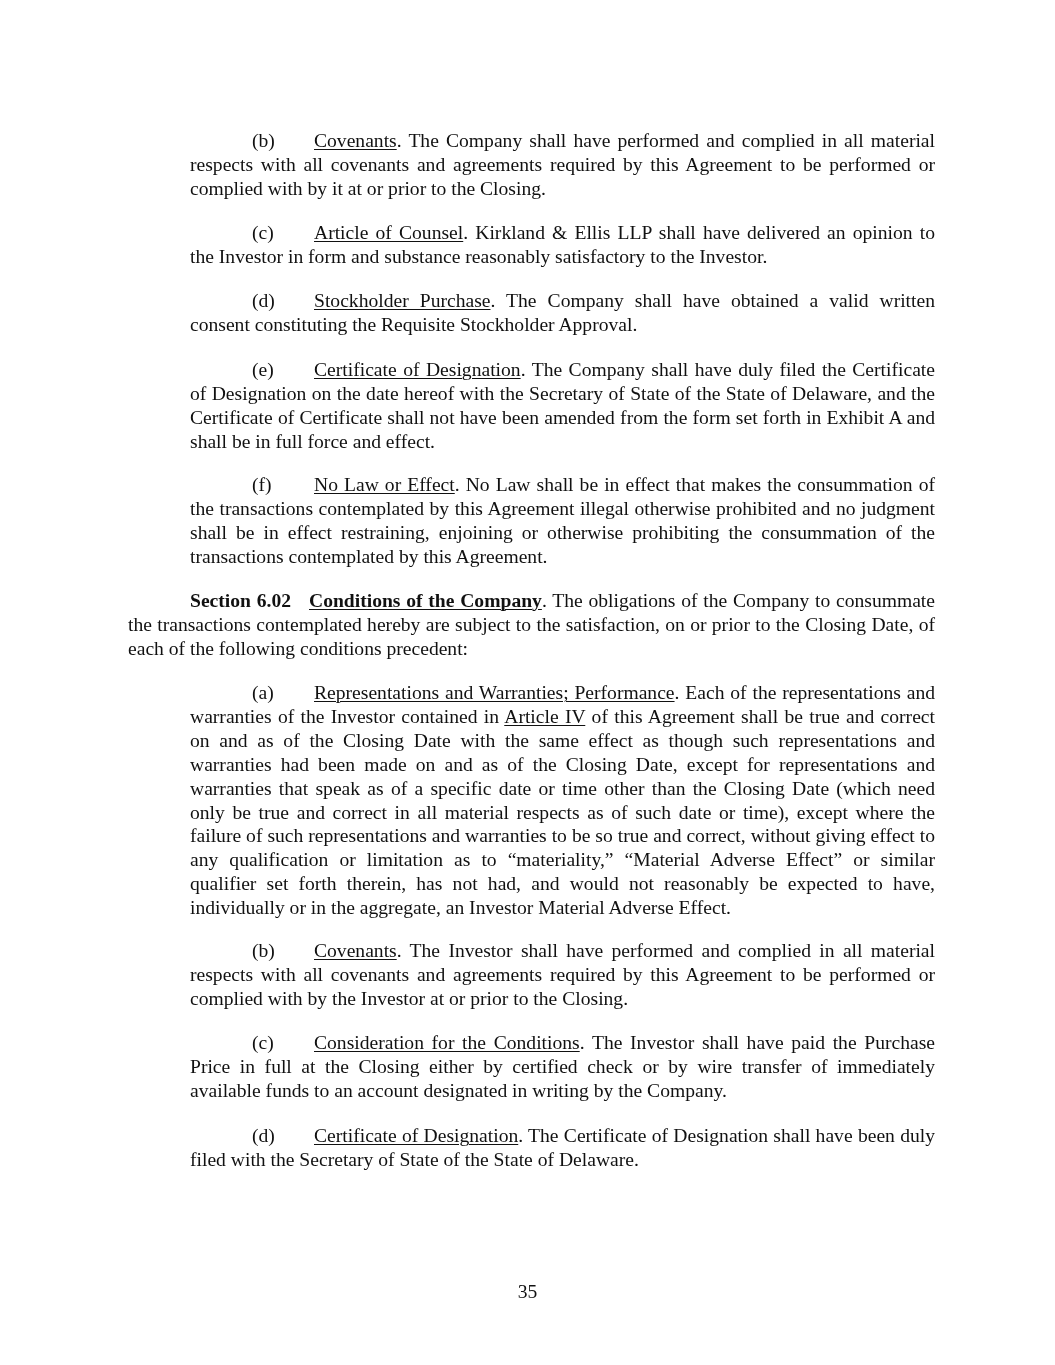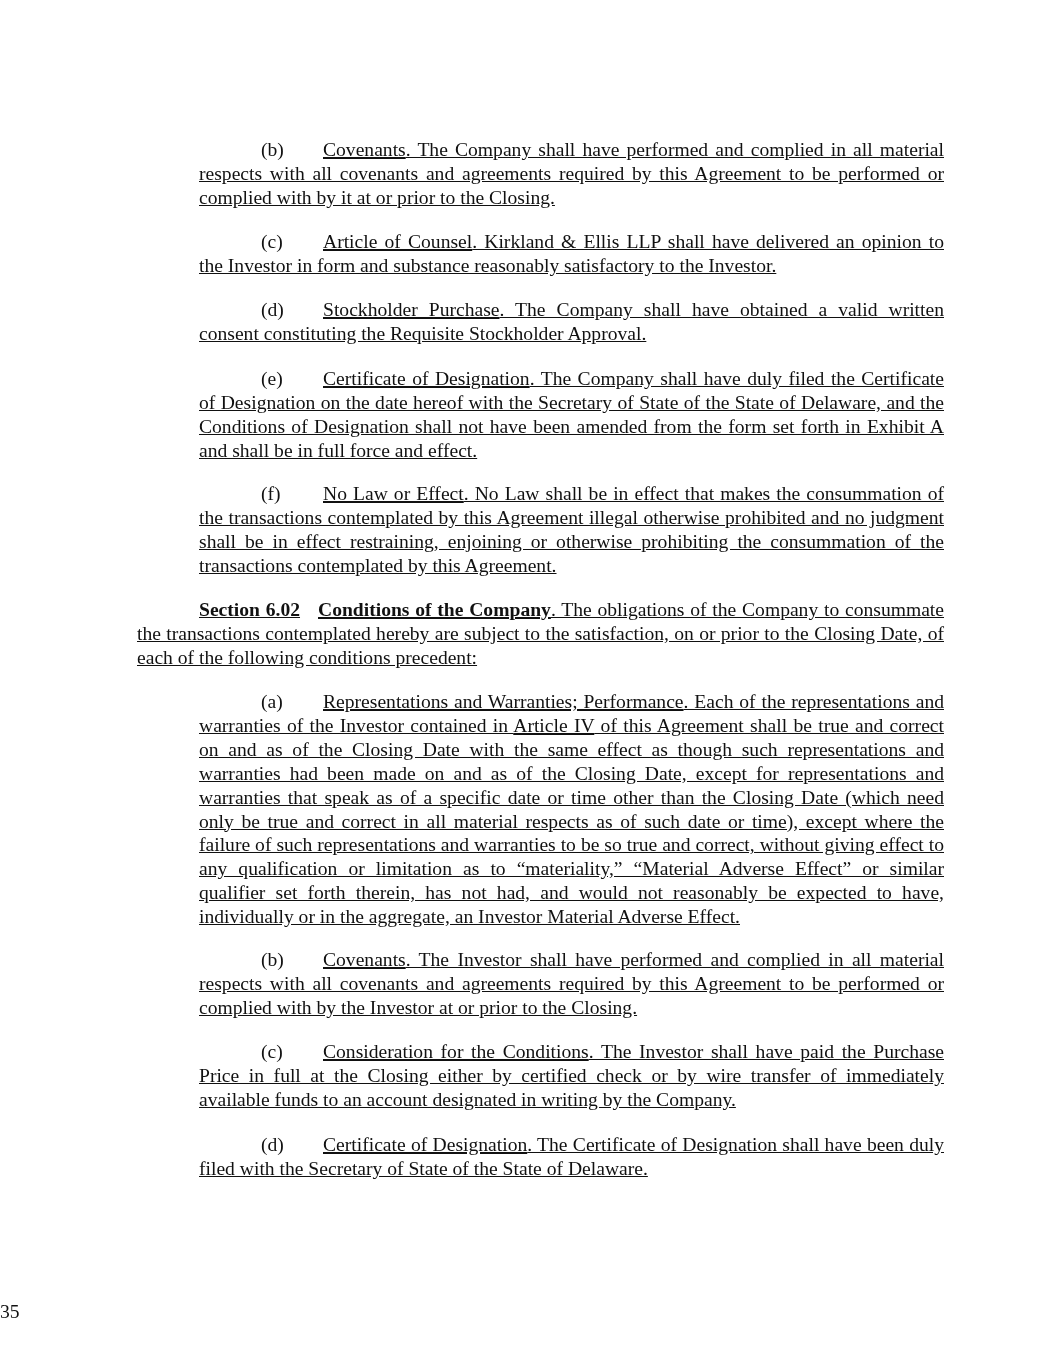--- a/index.html
+++ b/index.html
@@ -3,44 +3,43 @@
 <meta charset="utf-8">
 <style>
   html, body { margin: 0; padding: 0; background: #ffffff; }
   body {
     width: 1055px; height: 1365px; position: relative; overflow: hidden;
     font-family: "Liberation Serif", "DejaVu Serif", serif;
     color: #111111; font-size: 19.6px; line-height: 23.9px;
   }
   .para {
     position: absolute; left: 186px; width: 745px;
-    text-align: justify; margin: 13px; text-decoration: underline;
+    text-align: justify; margin: 4px;
   }
   .para.full { left: 124px; width: 807px; }
   .first { text-indent: 62px; }
   .full .first-sec { text-indent: 62px; }
   .lbl { display: inline-block; width: 62px; text-indent: 0; }
   u { text-decoration: underline; text-underline-offset: 2px; text-decoration-thickness: 1px; }
   b { font-weight: bold; }
   .pagenum {
     position: absolute; left: 0; width: 1055px; top: 1280px;
-    text-align: left;
-    margin-top: 20px;
+    text-align: center;
   }
 </style>
 </head>
 <body>
 
 <p class="para first" style="top:125px"><span class="lbl">(b)</span><u>Covenants</u><span>. The Company shall have performed and complied in all material respects with all covenants and agreements required by this Agreement to be performed or complied with by it at or prior to the Closing.</span></p>
 
 <p class="para first" style="top:217px"><span class="lbl">(c)</span><u>Article of Counsel</u><span>. Kirkland &amp; Ellis LLP shall have delivered an opinion to the Investor in form and substance reasonably satisfactory to the Investor.</span></p>
 
 <p class="para first" style="top:285px"><span class="lbl">(d)</span><u>Stockholder Purchase</u><span>. The Company shall have obtained a valid written consent constituting the Requisite Stockholder Approval.</span></p>
 
-<p class="para first" style="top:354px"><span class="lbl">(e)</span><u>Certificate of Designation</u><span>. The Company shall have duly filed the Certificate of Designation on the date hereof with the Secretary of State of the State of Delaware, and the Conditions of Designation shall not have been amended from the form set forth in Exhibit A and shall be in full force and effect.</span></p>
+<p class="para first" style="top:354px"><span class="lbl">(e)</span><u>Certificate of Designation</u><span>. The Company shall have duly filed the Certificate of Designation on the date hereof with the Secretary of State of the State of Delaware, and the Certificate of Certificate shall not have been amended from the form set forth in Exhibit A and shall be in full force and effect.</span></p>
 
 <p class="para first" style="top:469px"><span class="lbl">(f)</span><u>No Law or Effect</u><span>. No Law shall be in effect that makes the consummation of the transactions contemplated by this Agreement illegal otherwise prohibited and no judgment shall be in effect restraining, enjoining or otherwise prohibiting the consummation of the transactions contemplated by this Agreement.</span></p>
 
 <p class="para full" style="top:585px"><span class="first-sec" style="display:inline-block;width:62px;"></span><b>Section 6.02</b><span style="display:inline-block;width:18px;"></span><b><u>Conditions of the Company</u></b><span>.  The obligations of the Company to consummate the transactions contemplated hereby are subject to the satisfaction, on or prior to the Closing Date, of each of the following conditions precedent:</span></p>
 
 <p class="para first" style="top:677px"><span class="lbl">(a)</span><u>Representations and Warranties; Performance</u><span>. Each of the representations and warranties of the Investor contained in </span><u>Article IV</u><span> of this Agreement shall be true and correct on and as of the Closing Date with the same effect as though such representations and warranties had been made on and as of the Closing Date, except for representations and warranties that speak as of a specific date or time other than the Closing Date (which need only be true and correct in all material respects as of such date or time), except where the failure of such representations and warranties to be so true and correct, without giving effect to any qualification or limitation as to “materiality,” “Material Adverse Effect” or similar qualifier set forth therein, has not had, and would not reasonably be expected to have, individually or in the aggregate, an Investor Material Adverse Effect.</span></p>
 
 <p class="para first" style="top:935px"><span class="lbl">(b)</span><u>Covenants</u><span>. The Investor shall have performed and complied in all material respects with all covenants and agreements required by this Agreement to be performed or complied with by the Investor at or prior to the Closing.</span></p>
 
 <p class="para first" style="top:1027px"><span class="lbl">(c)</span><u>Consideration for the Conditions</u><span>. The Investor shall have paid the Purchase Price in full at the Closing either by certified check or by wire transfer of immediately available funds to an account designated in writing by the Company.</span></p>

